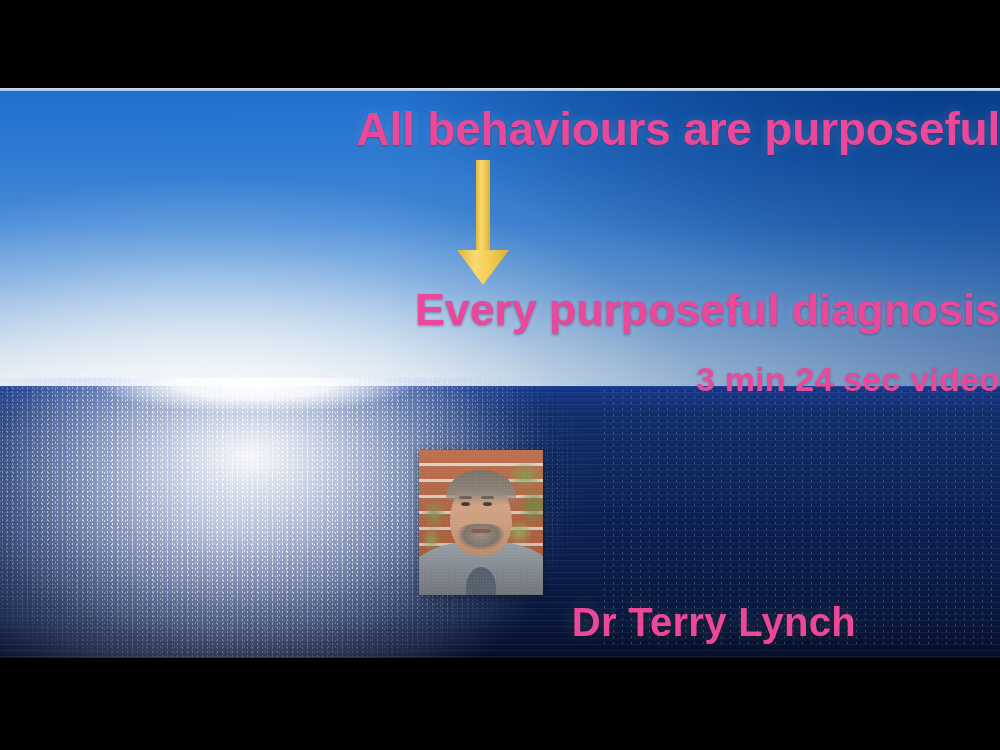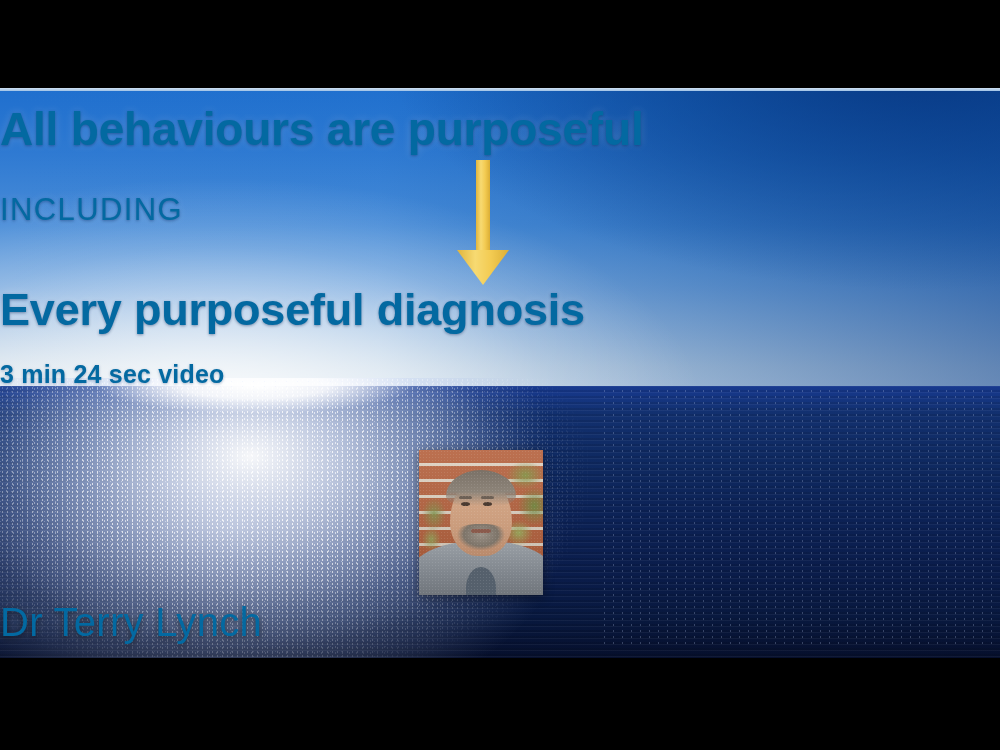--- a/index.html
+++ b/index.html
@@ -113,21 +113,21 @@
       radial-gradient(rgba(190,208,244,0.50) 0.7px, rgba(255,255,255,0) 0.9px),
       radial-gradient(rgba(150,175,225,0.36) 0.6px, rgba(255,255,255,0) 0.8px);
     background-size:9px 6px, 13px 8px;
     background-position:0 0, 4px 3px;
     opacity:0.7;
   }
 
   
   .txt {
     position:absolute; z-index:20;
-    color:#0369a1; text-align:left;
+    color:#ec4899; text-align:right;
     white-space:nowrap;
     text-shadow:0 1px 3px rgba(10,40,90,0.45), 0 0 10px rgba(255,255,255,0.18);
   }
 
   #headline {
     left:0; top:14px; width:1000px;
     font-size:46px; font-weight:700; letter-spacing:-0.2px;
   }
 
   #including {
@@ -135,27 +135,27 @@
     font-size:31px; font-weight:400; letter-spacing:1.4px;
   }
 
   #subhead {
     left:0; top:196px; width:1000px;
     font-size:45px; font-weight:700; letter-spacing:-0.2px;
   }
 
   #duration {
     left:0; top:272px; width:1000px;
-    font-size:25px; font-weight:700; letter-spacing:0.2px;
+    font-size:34px; font-weight:700; letter-spacing:0.2px;
     text-shadow:0 1px 3px rgba(40,80,130,0.40);
   }
 
   #presenter {
     left:0; top:512px; width:856px;
-    font-size:40px; font-weight:400; letter-spacing:0.3px;
+    font-size:40px; font-weight:700; letter-spacing:0.3px;
     text-shadow:0 2px 6px rgba(0,0,0,0.55), 0 0 14px rgba(255,255,255,0.18);
   }
 
   
   #arrow {
     position:absolute; left:455px; top:72px; z-index:18;
     width:56px; height:126px;
   }
 
   
@@ -291,21 +291,20 @@
       <div class="photo-brow l"></div>
       <div class="photo-brow r"></div>
       <div class="photo-eye l"></div>
       <div class="photo-eye r"></div>
       <div class="photo-beard"></div>
       <div class="photo-mouth"></div>
       <div class="photo-grain"></div>
     </div>
 
     <div class="txt" id="headline">All behaviours are purposeful</div>
-    <div class="txt" id="including">INCLUDING</div>
     <div class="txt" id="subhead">Every purposeful diagnosis</div>
     <div class="txt" id="duration">3 min 24 sec video</div>
     <div class="txt" id="presenter">Dr Terry Lynch</div>
   </div>
 
   <div class="letterbox top"></div>
   <div class="seam"></div>
   <div class="letterbox bottom"></div>
 
 </div>

